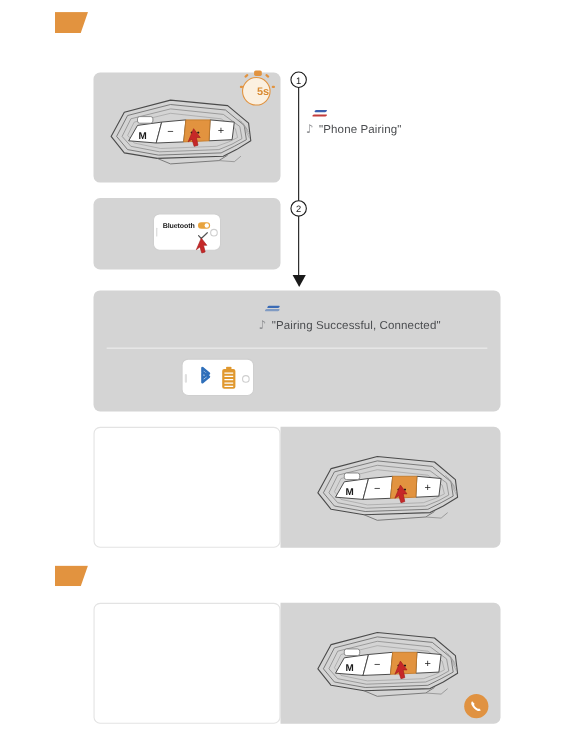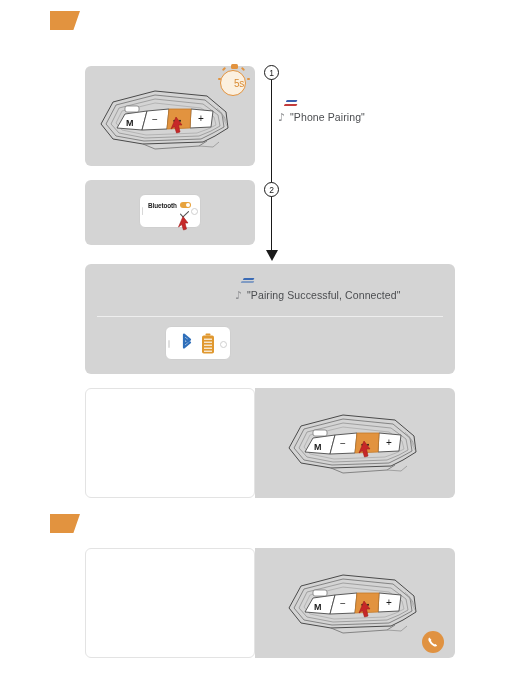--- a/index.html
+++ b/index.html
@@ -124,21 +124,21 @@
   .cursor svg{display:block;overflow:visible;}
 
   
   .stopwatch{position:absolute;width:32px;height:34px;}
   .stopwatch .dial{
     position:absolute;left:2px;top:6px;width:26px;height:26px;border-radius:50%;
     background:#fbf0e0;border:1.6px solid #e2933f;box-sizing:border-box;
     display:flex;align-items:center;justify-content:center;
   }
   .stopwatch .sec{
-    font-size:10px;color:#d98b33;font-weight:normal;letter-spacing:-.2px;margin-left:12px;
+    font-size:10px;color:#d98b33;font-weight:bold;letter-spacing:-.2px;margin-left:12px;
   }
   .stopwatch .crown{
     position:absolute;left:12.5px;top:0px;width:7px;height:5px;
     background:#e2933f;border-radius:1.5px;
   }
   .stopwatch .tick{position:absolute;background:#e2933f;border-radius:1px;}
 
   
   .device{position:absolute;}
   .device svg{display:block;overflow:visible;}

